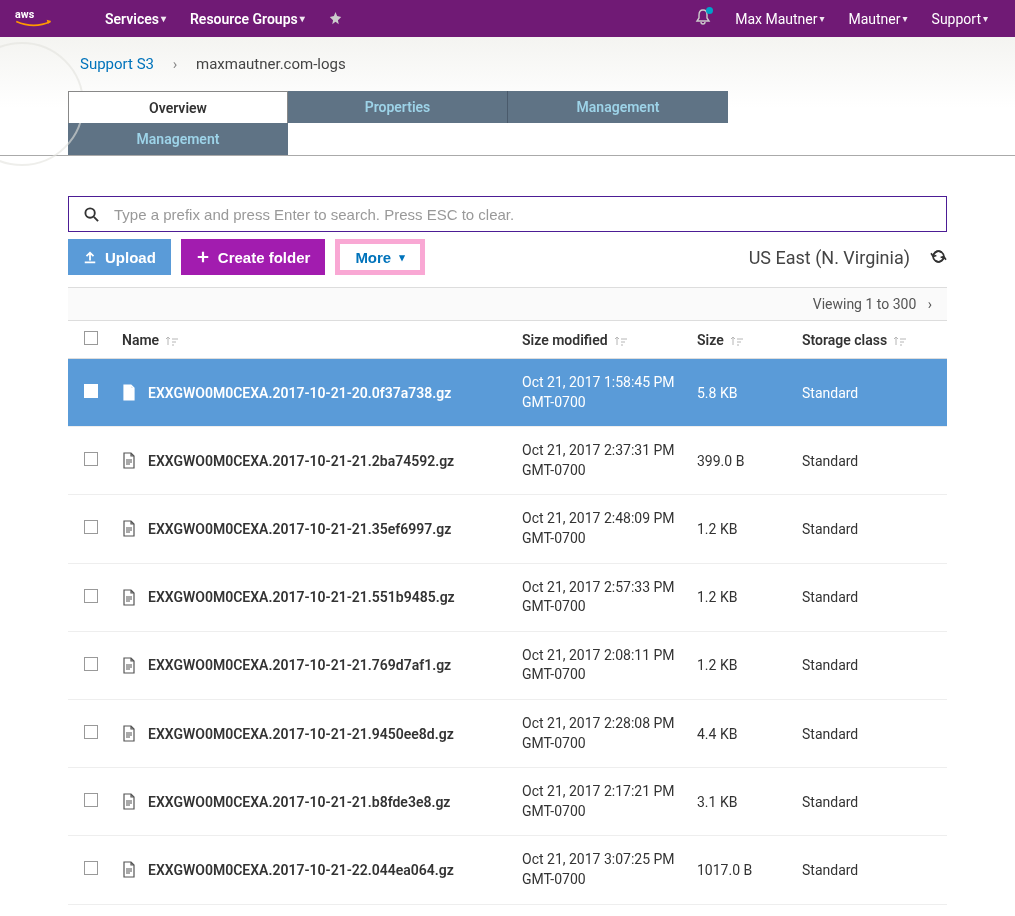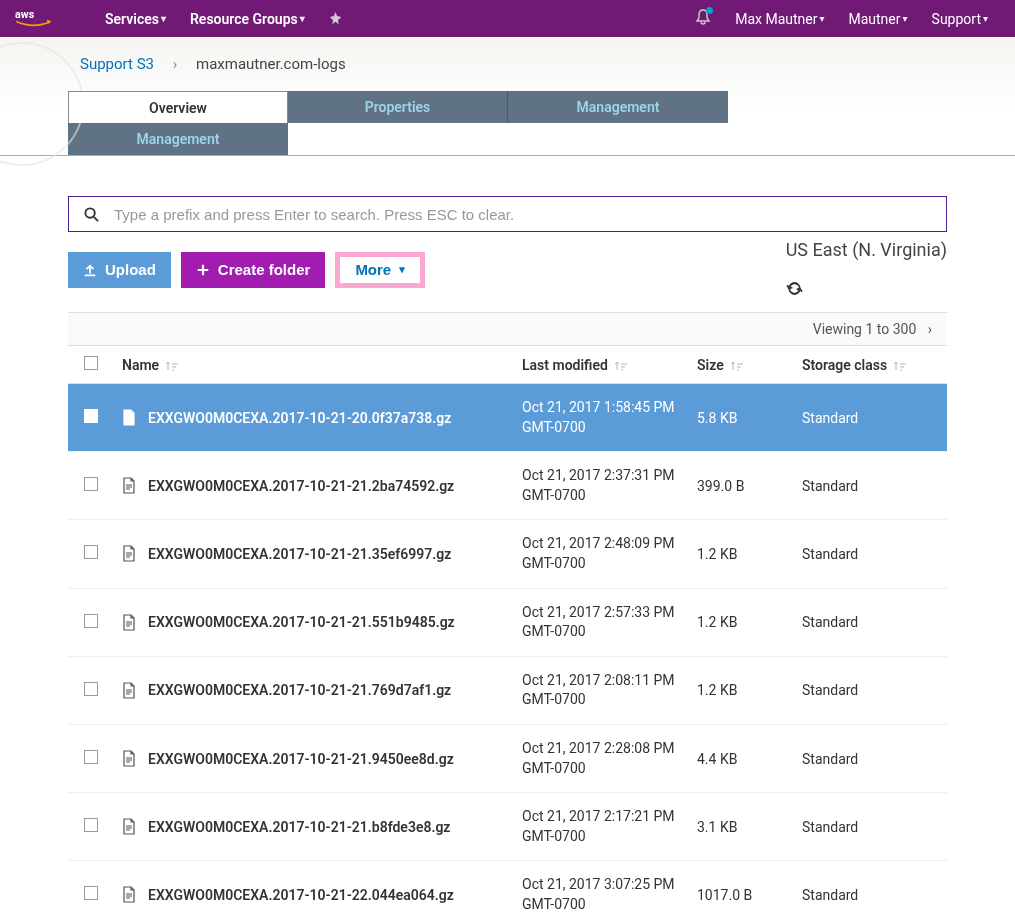--- a/index.html
+++ b/index.html
@@ -29,21 +29,21 @@
 .searchbox { margin-top: 40px; border: 1px solid #4c1d95; height: 36px; display: flex; align-items: center; padding: 0 15px; }
 .searchbox svg { fill: #333; margin-right: 15px; flex-shrink:0;}
 .searchbox input { border: none; outline: none; flex: 1; font-size: 15px; color: #333; background: transparent; }
 .searchbox input::placeholder { color: #999; }
 .actionrow { margin-top: 7px; display: flex; align-items: center; }
 .btn { height: 36px; padding: 0 15px; display: inline-flex; align-items: center; gap: 8px; font-size: 15px; font-weight: 600; cursor: pointer; border: none; }
 .btn.primary { background: #4a90d9; color: #fff; }
 .btn.primary:first-child{ background:#5a9bd8;}
 .btn.outline { background: #fff; border: 5px solid #f9a8d4; color: #0073bb; }
 .btn + .btn { margin-left: 10px; }
-.region-wrap { margin-left: auto; display: flex; align-items: flex-start; gap: 20px; flex-direction: column; }
+.region-wrap { margin-left: auto; display: flex; align-items: flex-end; gap: 20px; }
 .region-label { font-size: 18px; color: #444; }
 .refresh-btn svg { fill: #333; cursor:pointer;}
 .viewing-row { margin-top: 12px; background: #fafafa; border-top: 1px solid #ddd; border-bottom: 1px solid #ddd; padding: 8px 15px; text-align: right; font-size: 14px; color: #555; }
 .viewing-row .chev { margin-left: 8px; font-size:14px; color:#555;}
 
 .tbl { width: 100%; border-collapse: collapse; }
 .tbl th { text-align: left; padding: 10px 8px; font-size: 14px; font-weight: 600; color: #333; border-bottom: 1px solid #ddd; }
 .tbl th .sorticon{ margin-left:6px; opacity:.35;}
 .tbl td { padding: 14px 8px; font-size: 14px; color: #333; border-bottom: 1px solid #eee; vertical-align: middle; }
 .tbl .col-check{ width:46px; text-align:center;}
@@ -167,21 +167,21 @@
   </div>
 
   <table class="tbl">
     <thead>
       <tr>
         <th class="col-check"><span class="cb"></span></th>
         <th class="col-name"><span>Name</span><span class="sorticon"><svg viewBox="0 0 14 10">
                 <path d="M3 9 L3 1 M1 3 L3 1 L5 3" stroke="#333" fill="none"></path>
                 <path d="M7 3 L13 3 M7 6 L11 6 M7 9 L9 9" stroke="#333"></path>
               </svg></span></th>
-        <th class="col-date"><span>Last modified</span><span class="sorticon"><svg viewBox="0 0 14 10">
+        <th class="col-date"><span>Size modified</span><span class="sorticon"><svg viewBox="0 0 14 10">
                 <path d="M3 9 L3 1 M1 3 L3 1 L5 3" stroke="#333" fill="none"></path>
                 <path d="M7 3 L13 3 M7 6 L11 6 M7 9 L9 9" stroke="#333"></path>
               </svg></span></th>
         <th class="col-size"><span>Size</span><span class="sorticon"><svg viewBox="0 0 14 10">
                 <path d="M3 9 L3 1 M1 3 L3 1 L5 3" stroke="#333" fill="none"></path>
                 <path d="M7 3 L13 3 M7 6 L11 6 M7 9 L9 9" stroke="#333"></path>
               </svg></span></th>
         <th><span>Storage class</span><span class="sorticon"><svg viewBox="0 0 14 10">
                 <path d="M3 9 L3 1 M1 3 L3 1 L5 3" stroke="#333" fill="none"></path>
                 <path d="M7 3 L13 3 M7 6 L11 6 M7 9 L9 9" stroke="#333"></path>

